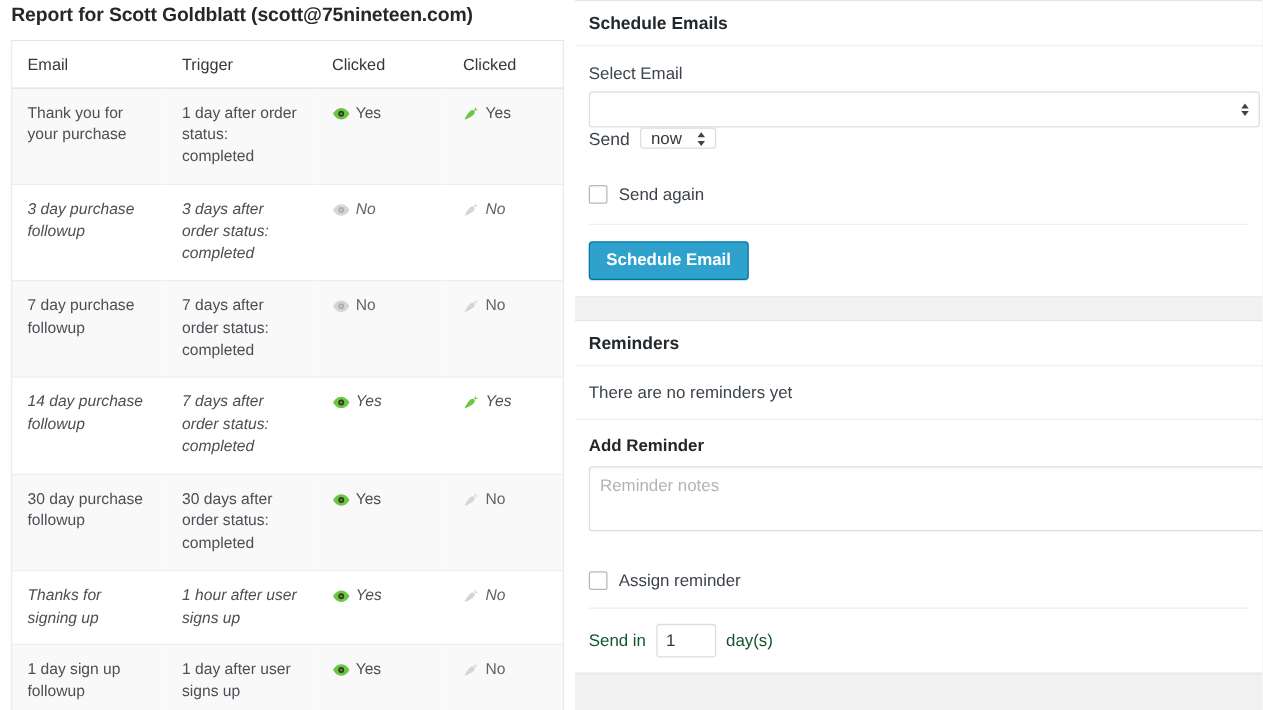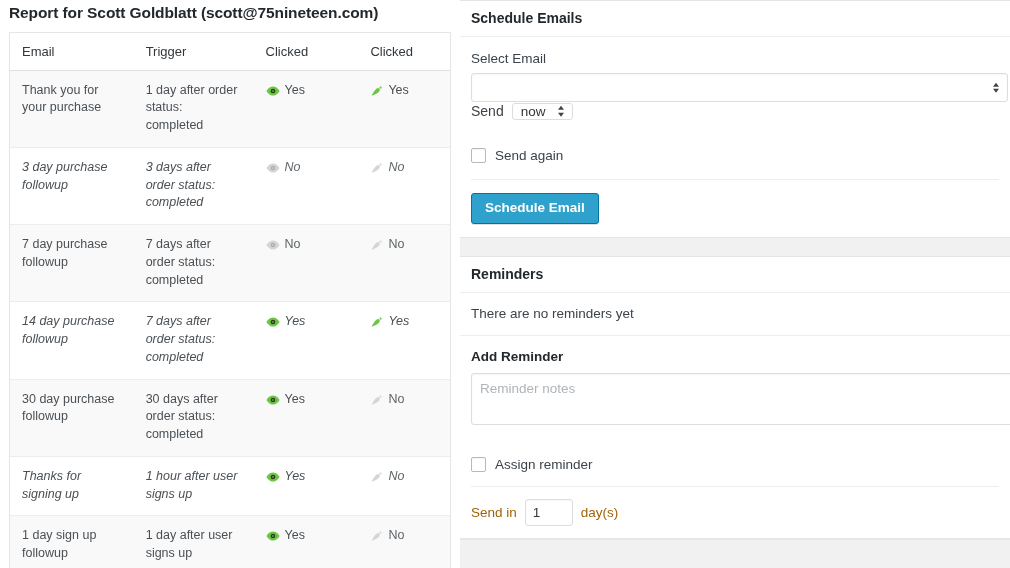--- a/index.html
+++ b/index.html
@@ -223,21 +223,21 @@
     color: #32373c;
     padding: 7px 8px;
     resize: vertical;
     box-shadow: 0 1px 2px rgba(0,0,0,.04) inset;
     display: block;
   }
   textarea.notes::placeholder { color: #b0b4b8; }
   .pad-x { padding-left: 11px; padding-right: 11px; }
 
   .sendin-row { display: flex; align-items: center; padding: 0 11px 12px 11px; }
-  .sendin-row .txt { font-size: 13.5px; color: #a16207; }
+  .sendin-row .txt { font-size: 13.5px; color: #14532d; }
   input.num {
     width: 48px; height: 27px;
     border: 1px solid #ddd;
     border-radius: 3px;
     font-family: "Liberation Sans", sans-serif;
     font-size: 13.5px;
     color: #32373c;
     padding: 0 7px;
     margin: 0 8px;
     box-shadow: 0 1px 2px rgba(0,0,0,.04) inset;

